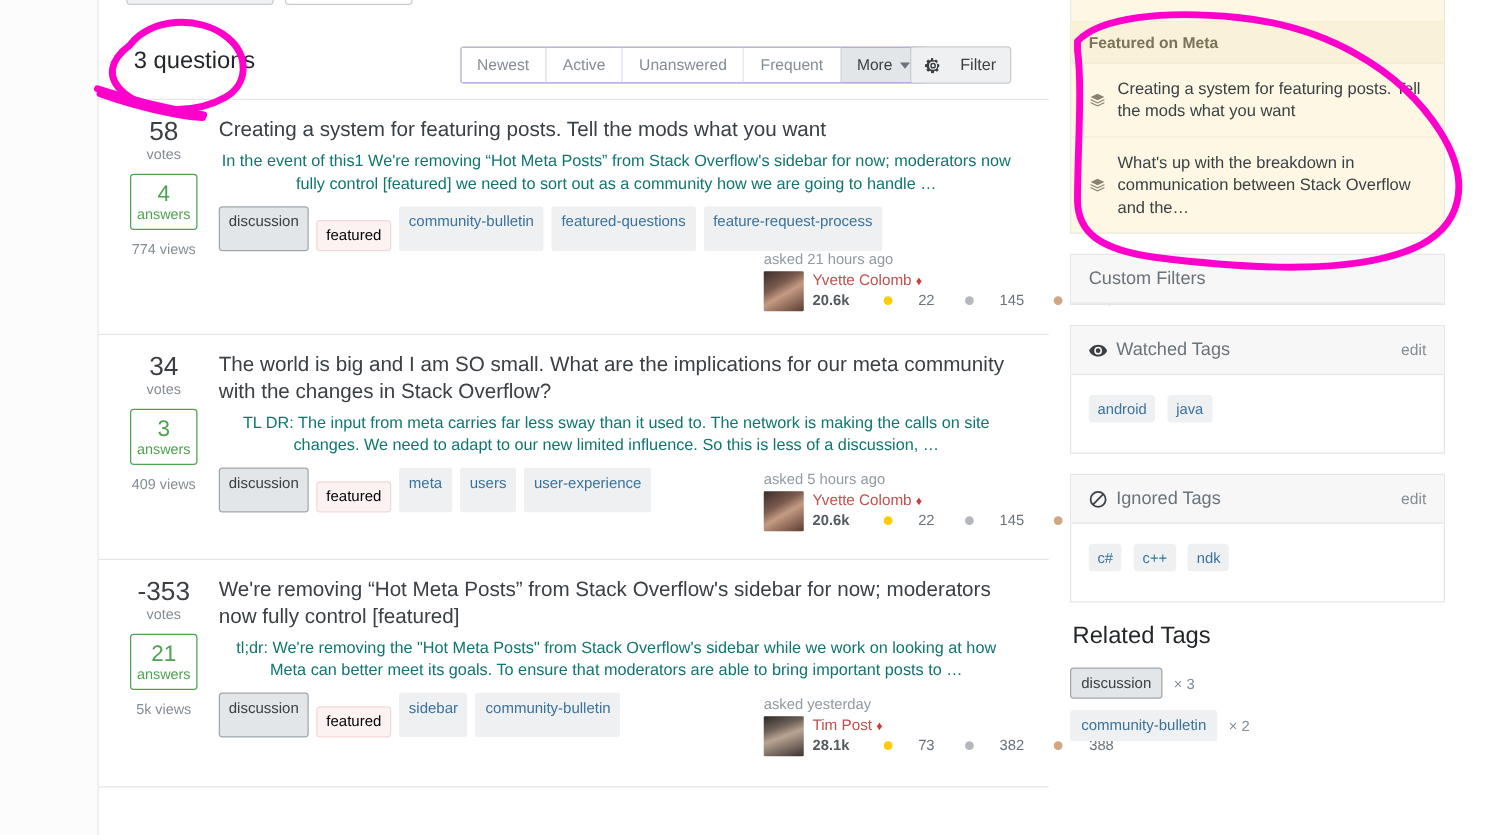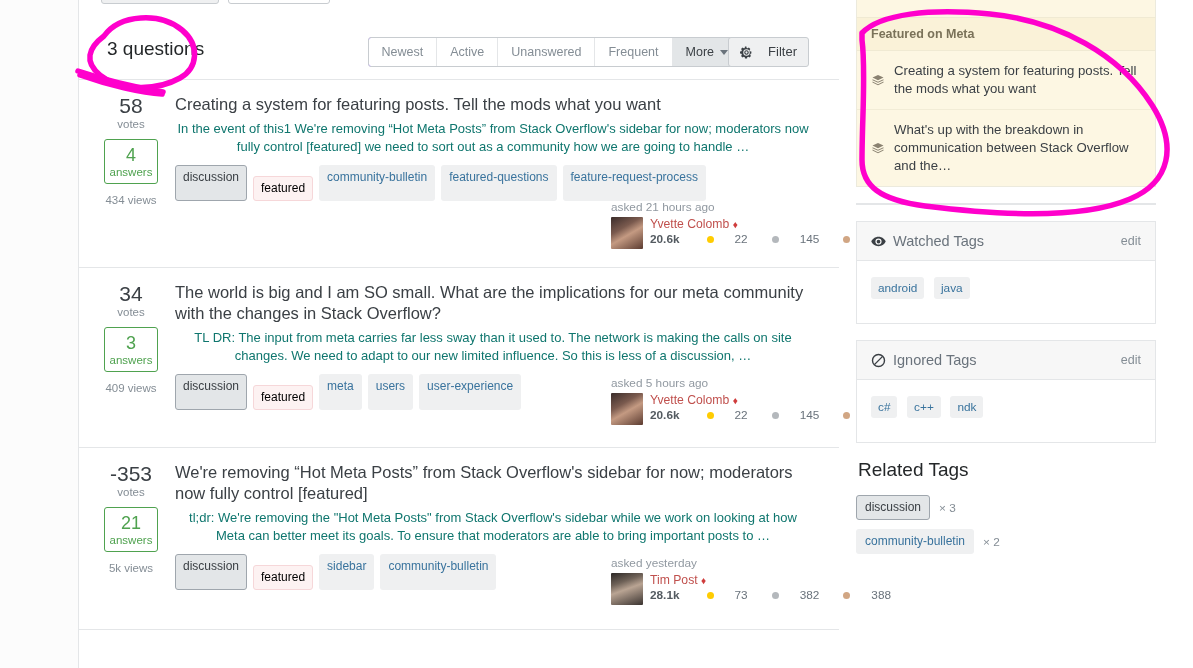--- a/index.html
+++ b/index.html
@@ -214,21 +214,21 @@
     </div>
 
     <div class="qrow" style="top:80px; height:188px;">
       <div class="stats">
         <div class="votes-num">58</div>
         <div class="votes-lbl">votes</div>
         <div class="ansbox">
           <div class="ans-num">4</div>
           <div class="ans-lbl">answers</div>
         </div>
-        <div class="views">434 views</div>
+        <div class="views">774 views</div>
       </div>
       <div class="qbody">
         <div class="qtitle">Creating a system for featuring posts. Tell the mods what you want</div>
         <div class="qexcerpt">In the event of this1 We're removing “Hot Meta Posts” from Stack Overflow's sidebar for now; moderators now fully control [featured] we need to sort out as a community how we are going to handle …</div>
         <div class="tag-list">
           <span class="tag sel">discussion</span>
           <span class="tag featured">featured</span>
           <span class="tag">community-bulletin</span>
           <span class="tag">featured-questions</span>
           <span class="tag">feature-request-process</span>
@@ -351,20 +351,23 @@
       <svg class="stack-ico" viewBox="0 0 14 14">
         <path fill="#8a8271" d="M7 1L1.5 3.6 7 6.2l5.5-2.6L7 1zm-5.5 4.2v1l5.5 2.6 5.5-2.6v-1L7 7.8 1.5 5.2zm0 2.4v1L7 11.2l5.5-2.6v-1L7 10.2 1.5 7.6z"></path>
       </svg>
       <span>What's up with the breakdown in communication between Stack Overflow and the…</span>
     </div>
   </div>
 
   <div class="sidebar" style="top:203px;">
 
     <div class="side-box">
+      <div class="sb-head">
+        <span class="sb-head-left">Custom Filters</span>
+      </div>
     </div>
 
     <div class="side-box">
       <div class="sb-head">
         <span class="sb-head-left">
           <svg width="15" height="15" viewBox="0 0 16 16">
             <path fill="#3b4045" d="M8 3C4.3 3 1.3 5.5.3 8c1 2.5 4 5 7.7 5s6.7-2.5 7.7-5c-1-2.5-4-5-7.7-5zm0 8.3A3.3 3.3 0 1111.3 8 3.3 3.3 0 018 11.3zm0-5.3a2 2 0 102 2 2 2 0 00-2-2z"></path>
           </svg>
           <span>Watched Tags</span>
         </span>

